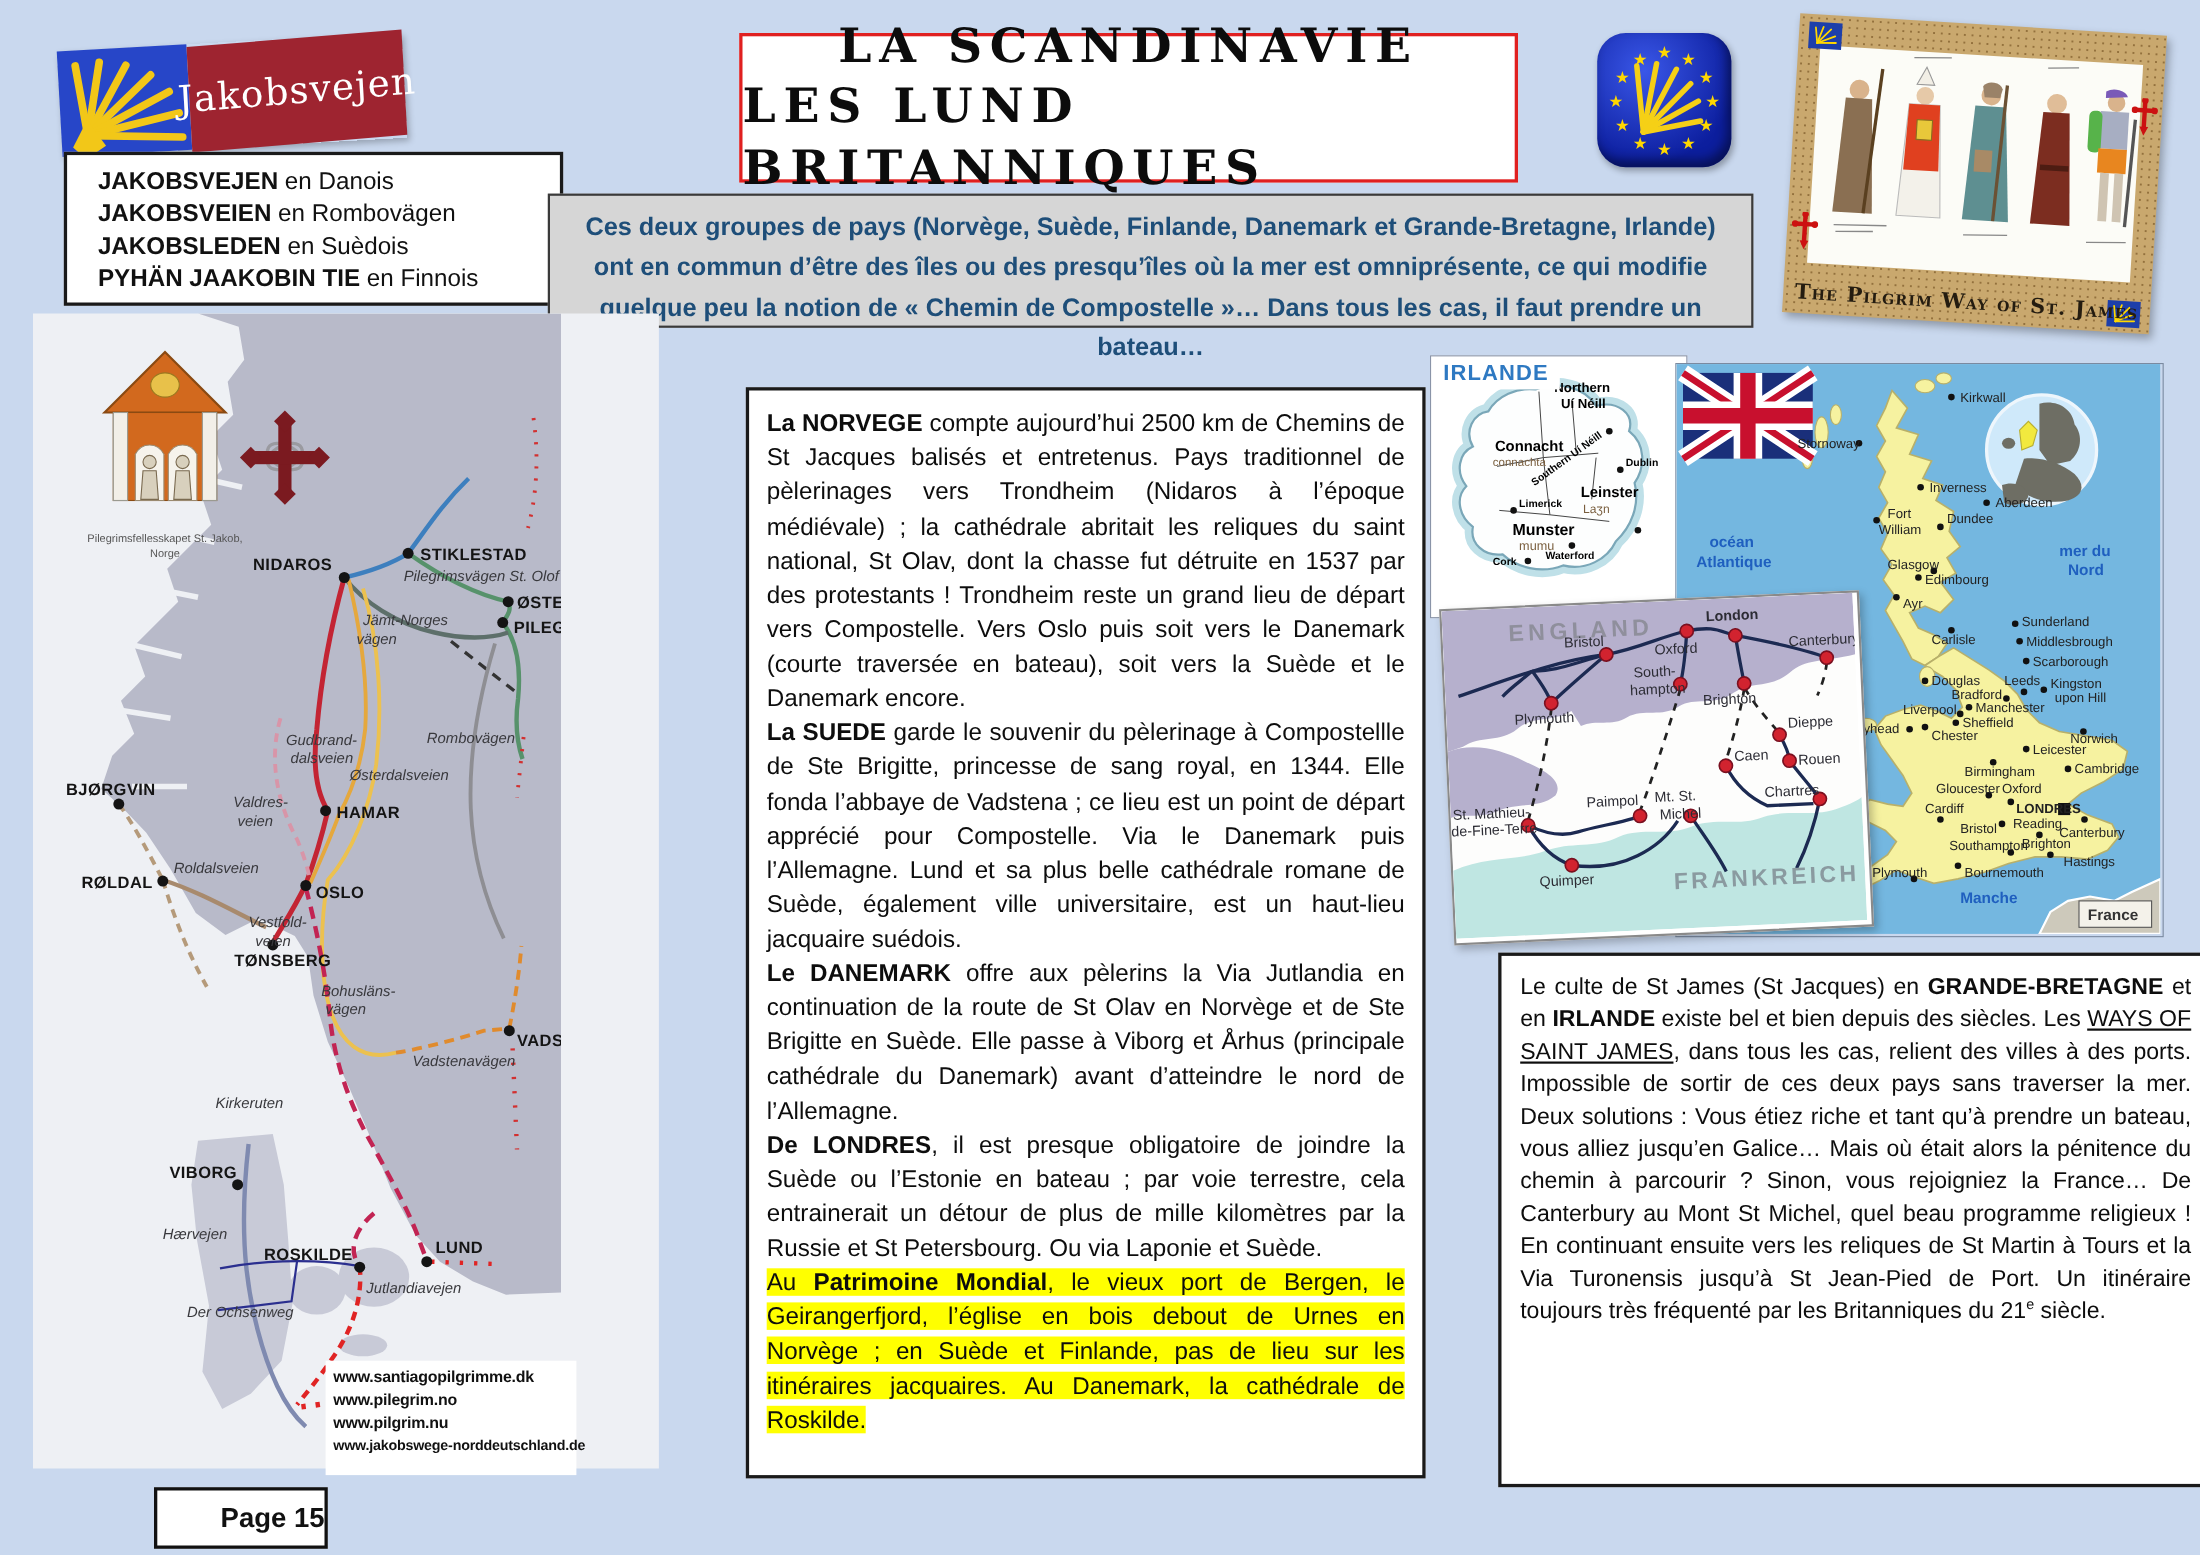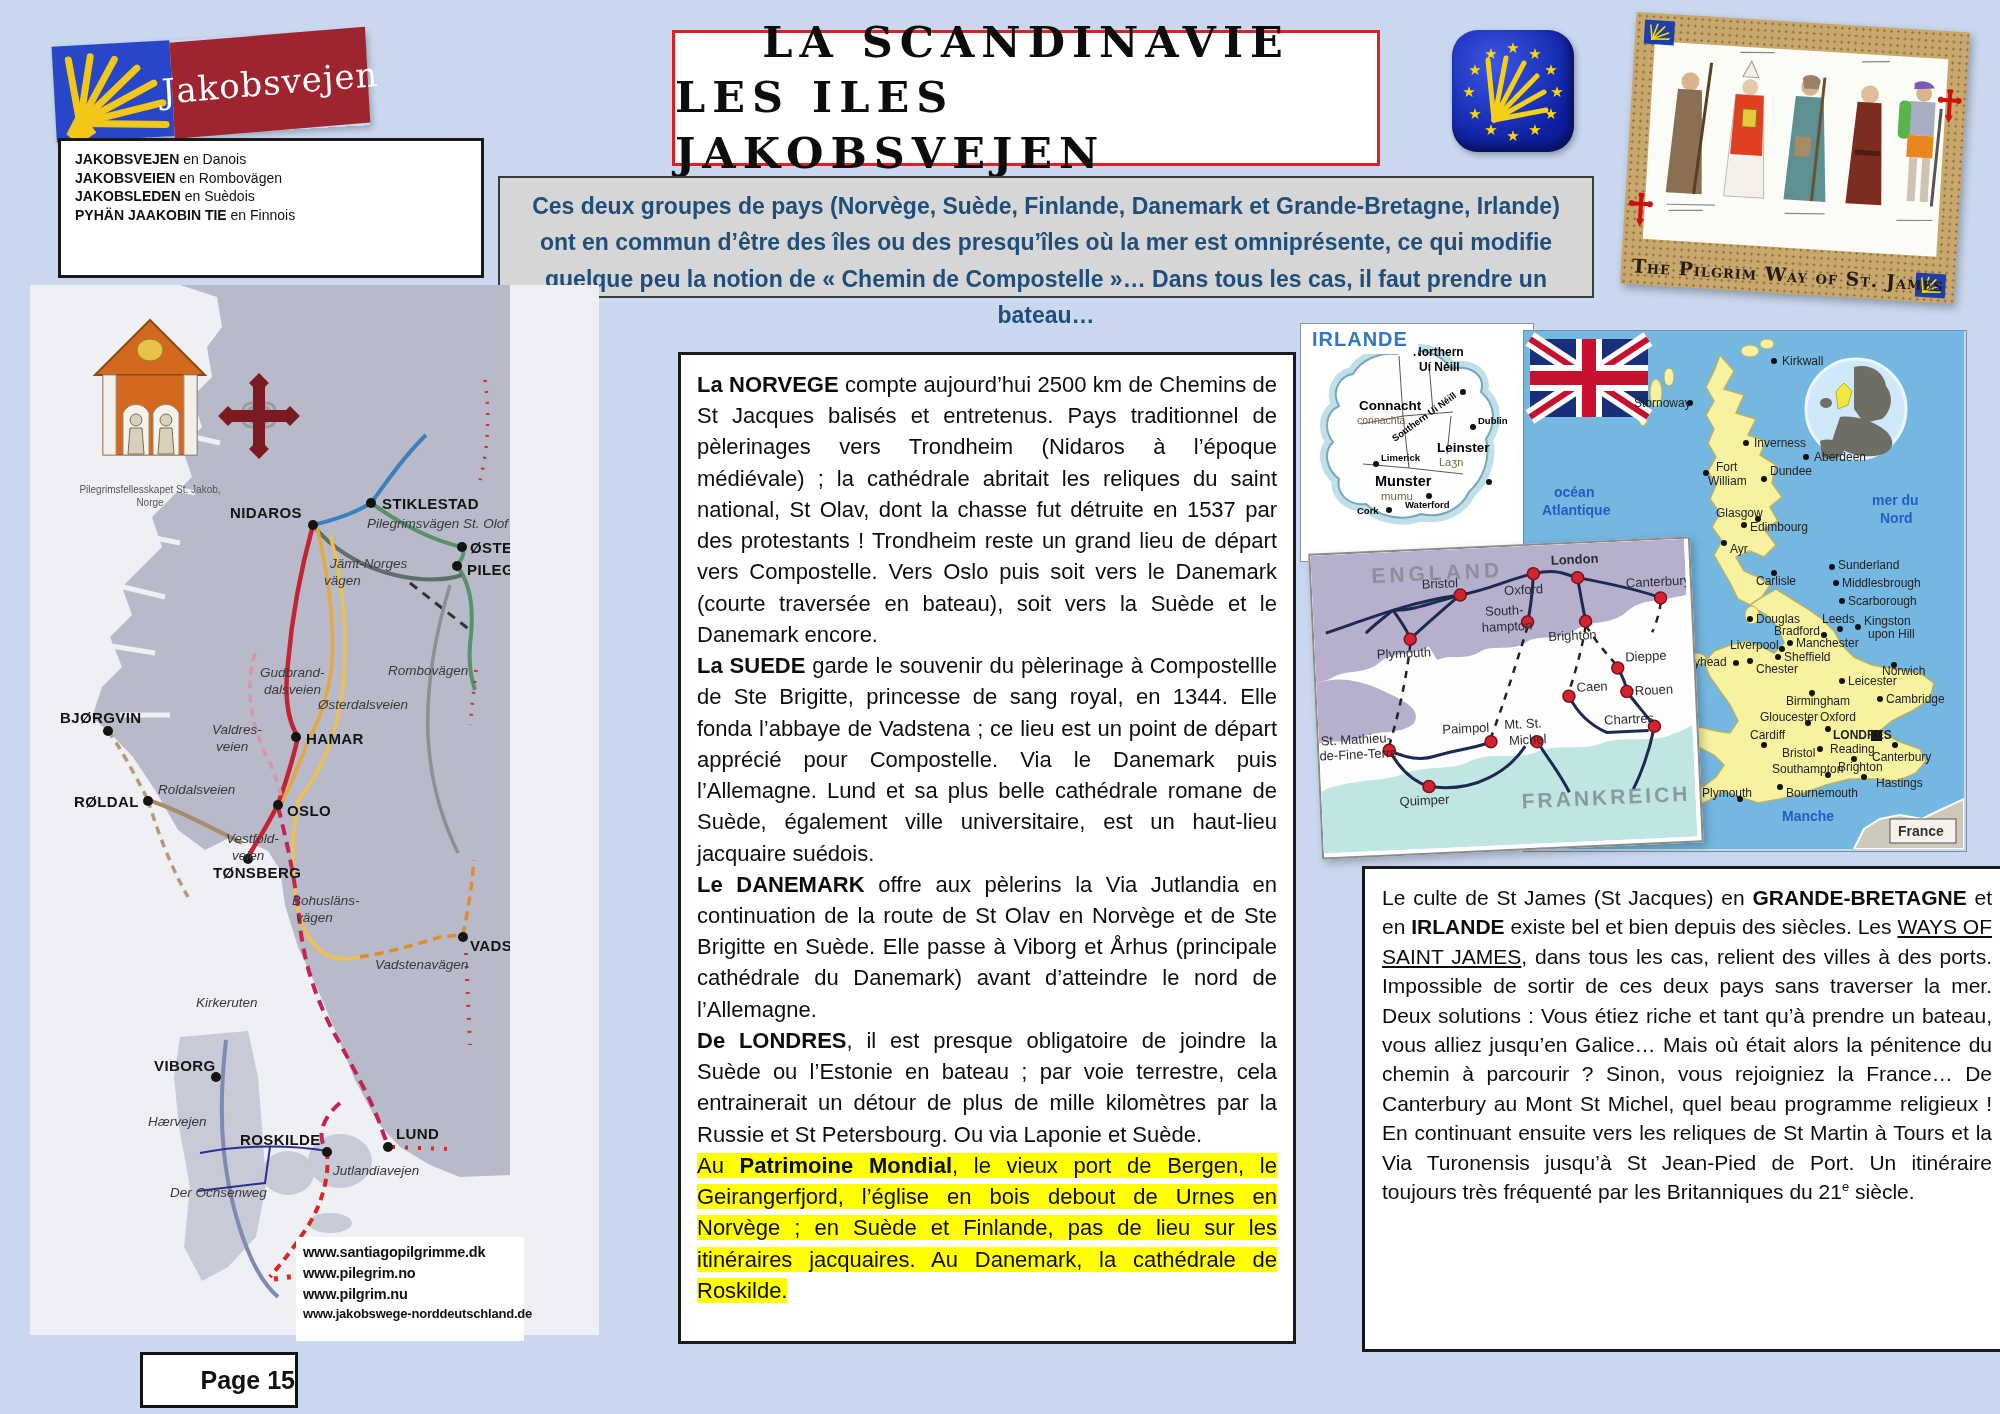--- a/index.html
+++ b/index.html
@@ -6,21 +6,21 @@
   .page{position:relative;width:2000px;height:1414px;background:#c9d8ee;overflow:hidden;
         font-family:"Liberation Sans",sans-serif;color:#111;}
   .abs{position:absolute;}
   
   .logo{display:flex;transform:rotate(-3.2deg);box-shadow:2px 3px 6px rgba(0,0,0,.25);}
   .logo-blue{width:118px;height:96px;background:#2746c8;position:relative;}
   .logo-red{width:196px;height:96px;background:#9e2430;display:flex;align-items:center;justify-content:center;transform:skewY(-1.5deg);}
   .logo-red span{color:#fff;font-family:"DejaVu Serif",serif;font-size:34px;letter-spacing:1px;}
   
   .wbox{background:#fff;border:3px solid #1a1a1a;}
-  .trans-box{padding:9px 14px;font-size:14px;line-height:1.33;}
+  .trans-box{padding:9px 28px;font-size:22px;line-height:1.33;}
   .title-box{background:#fff;border:3px solid #e02020;display:flex;flex-direction:column;justify-content:center;align-items:center;}
   .title-box div{font-family:"DejaVu Serif",serif;font-weight:700;font-size:43px;letter-spacing:7px;line-height:1.28;color:#0c0c0c;}
   .intro-box{background:#d6d6d6;border:2px solid #3a3a3a;color:#1e4e79;font-weight:bold;
              font-size:23px;text-align:center;line-height:1.58;padding:10px 30px;box-sizing:border-box;}
   .eu-badge{border-radius:26px;background:radial-gradient(circle at 35% 28%,#3a57e8,#0c1e9e 72%);
             box-shadow:inset -4px -6px 10px rgba(0,0,0,.45),2px 3px 6px rgba(0,0,0,.3);}
   
   .poster{background:#c9a86e;background-image:radial-gradient(#93713d 1.2px,transparent 1.3px);background-size:7px 7px;
           transform:rotate(3.5deg);box-shadow:3px 4px 8px rgba(0,0,0,.3);}
   .poster-inner{position:absolute;left:20px;right:20px;top:28px;bottom:46px;background:#fcfcf7;}
@@ -75,21 +75,21 @@
 
   <div class="abs wbox trans-box" style="left:58px;top:138px;width:392px;height:116px;">
     <div><b>JAKOBSVEJEN</b><span> en Danois</span></div>
     <div><b>JAKOBSVEIEN</b><span> en Rombovägen</span></div>
     <div><b>JAKOBSLEDEN</b><span> en Suèdois</span></div>
     <div><b>PYHÄN JAAKOBIN TIE</b><span> en Finnois</span></div>
   </div>
 
   <div class="abs title-box" style="left:672px;top:30px;width:702px;height:130px;">
     <div>LA SCANDINAVIE</div>
-    <div>LES ILES JAKOBSVEJEN</div>
+    <div>LES LUND BRITANNIQUES</div>
   </div>
 
   <div class="abs intro-box" style="left:498px;top:176px;width:1096px;height:122px;">
     <span>Ces deux groupes de pays (Norvège, Suède, Finlande, Danemark et Grande-Bretagne, Irlande) ont en commun d’être des îles ou des presqu’îles où la mer est omniprésente, ce qui modifie quelque peu la notion de « Chemin de Compostelle »… Dans tous les cas, il faut prendre un bateau…</span>
   </div>
 
   <div class="abs eu-badge" style="left:1452px;top:30px;width:122px;height:122px;">
     <svg width="122" height="122" viewBox="0 0 122 122">
       <g fill="#ffd700" font-size="15" text-anchor="middle">
         <text x="61" y="23">★</text>

